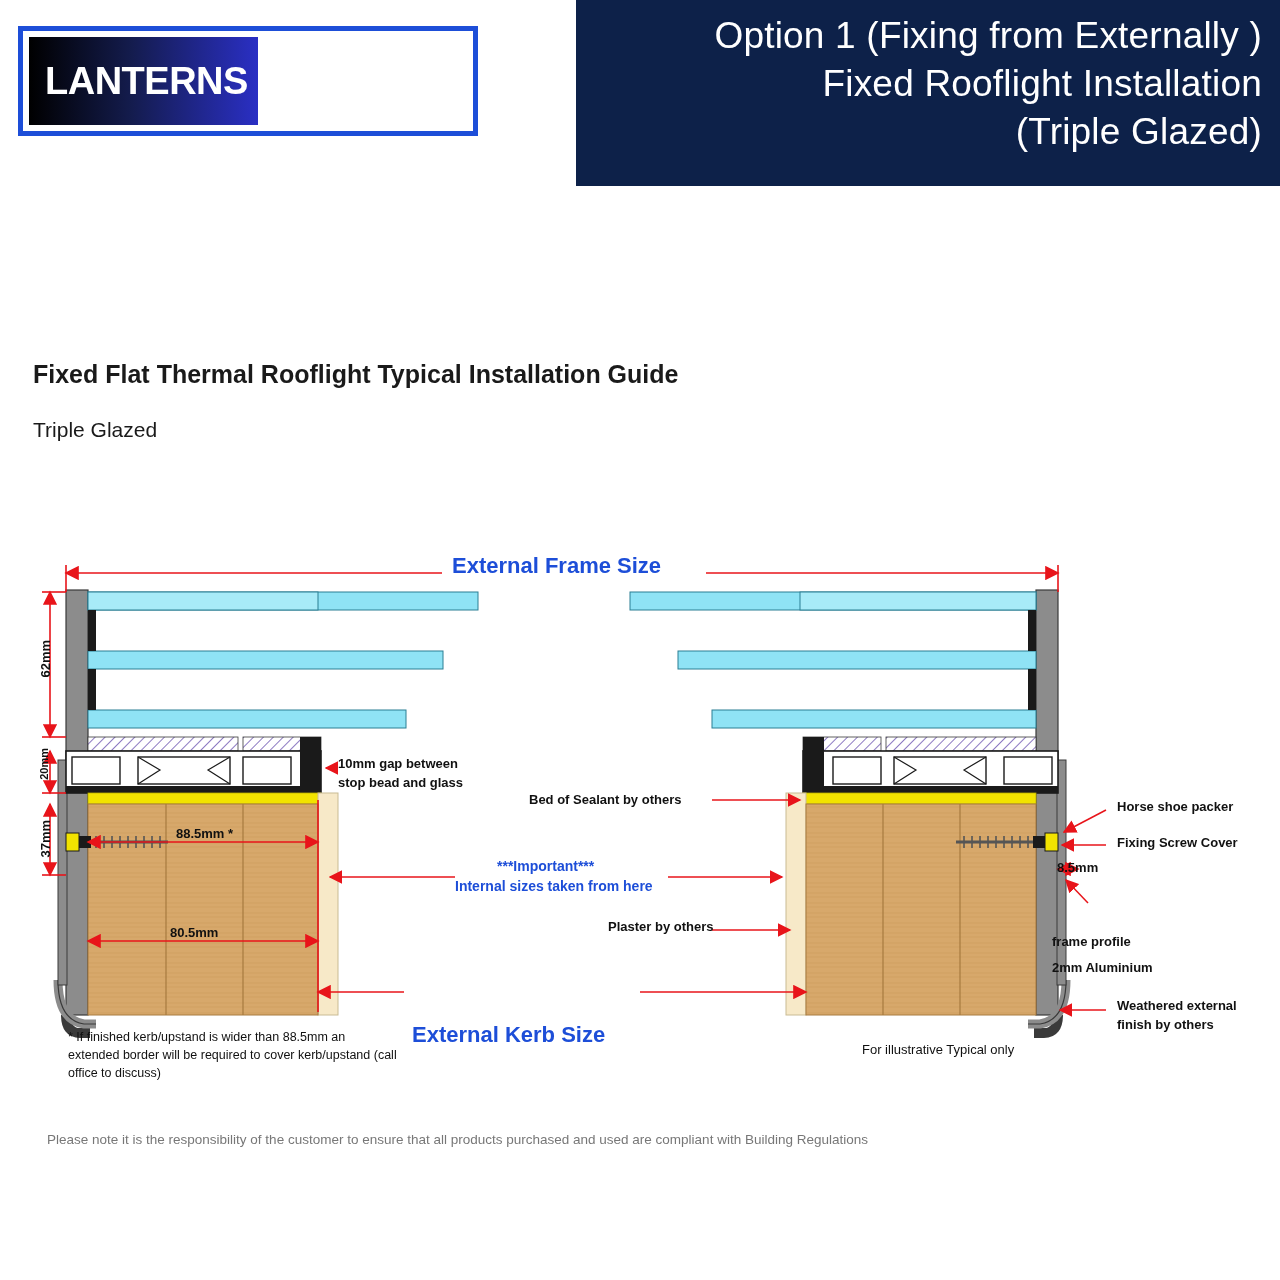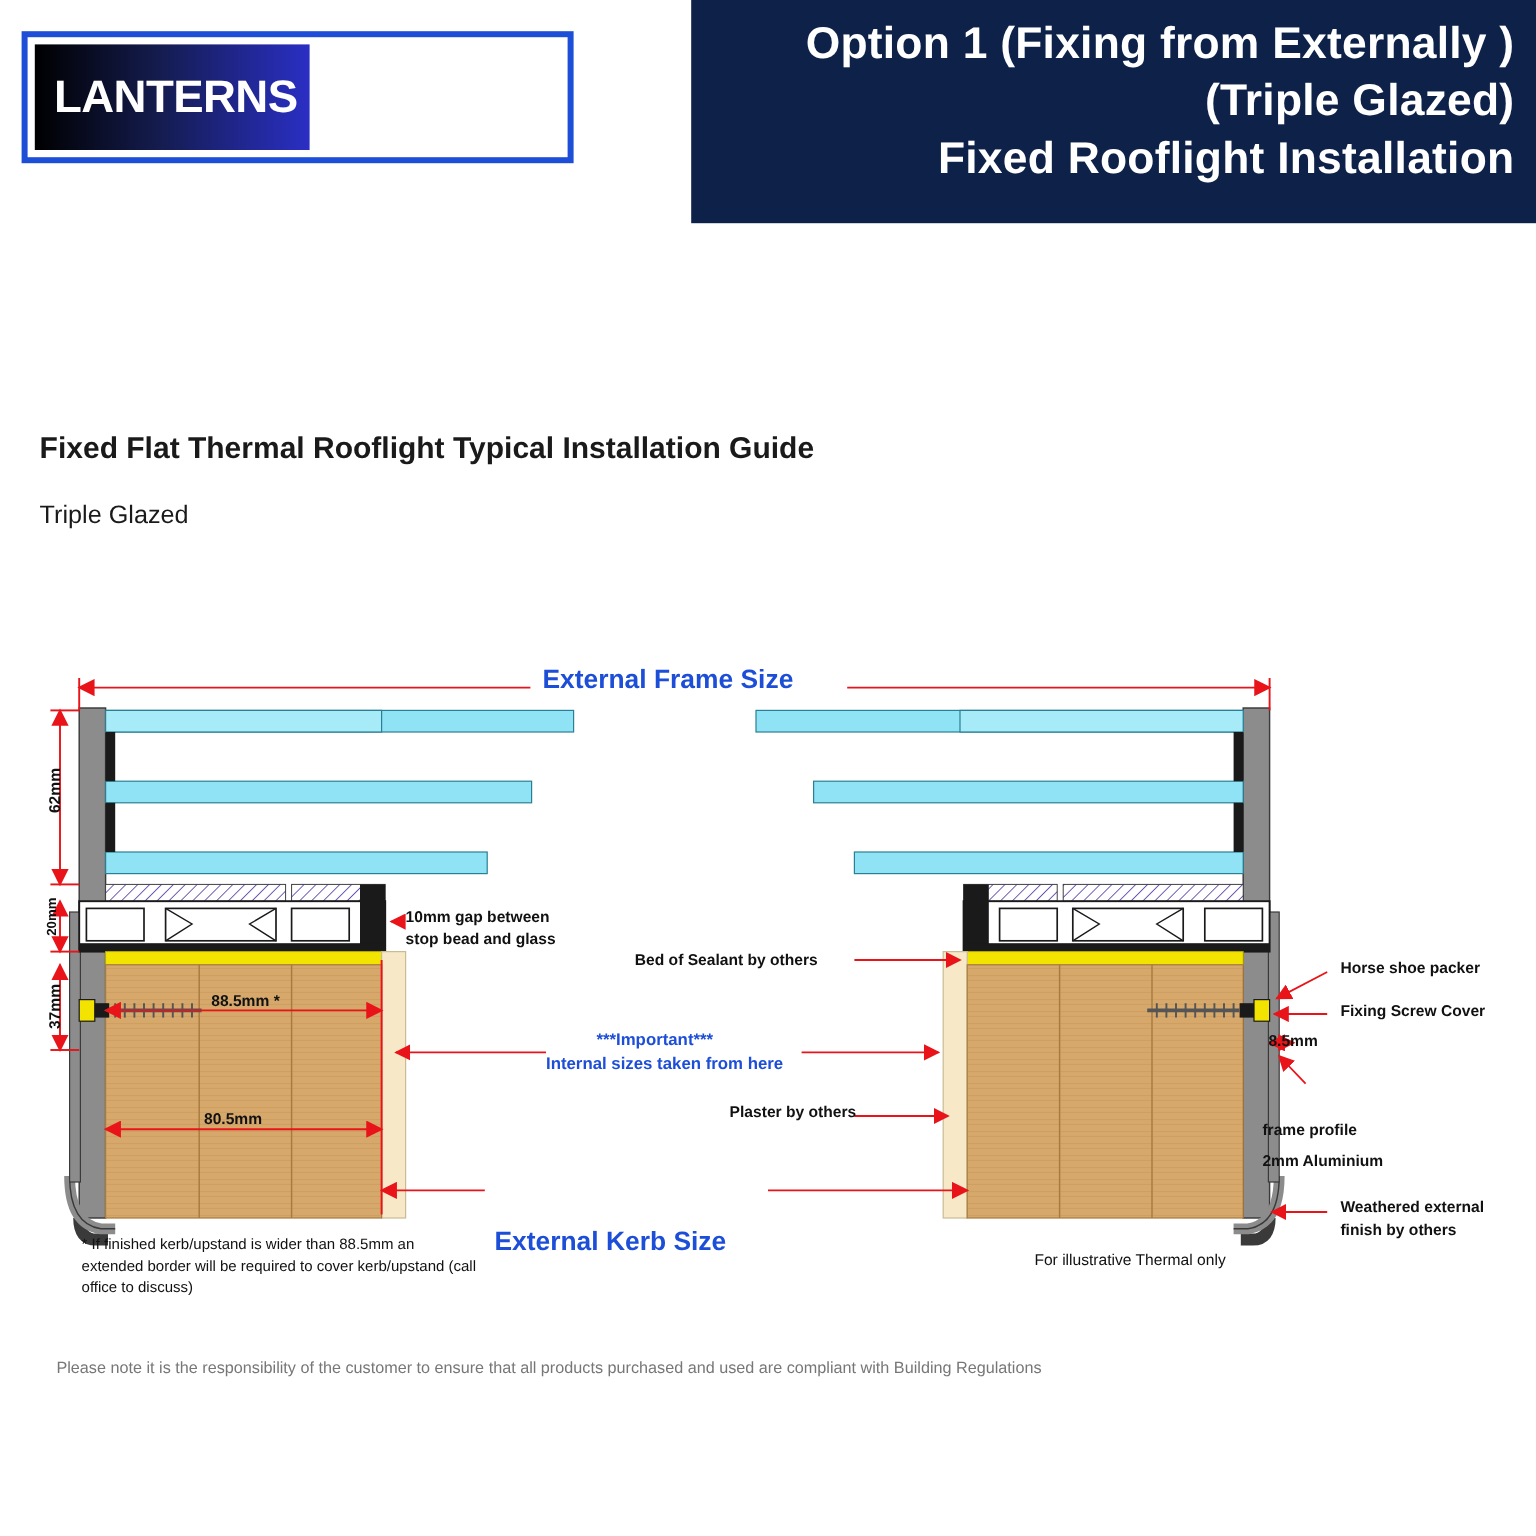--- a/index.html
+++ b/index.html
@@ -15,21 +15,21 @@
     position:absolute;left:576px;top:0;width:704px;height:186px;
     background:#0d2149;
     box-sizing:border-box;
     padding:12px 18px 0 0;
     text-align:right;
   }
   .header-bar .line{
     color:#ffffff;
     font-size:37px;
     line-height:48px;
-    font-weight:700;
+    font-weight:400;
     letter-spacing:0.2px;
     white-space:nowrap;
   }
   .logo-box{
     position:absolute;left:18px;top:26px;width:460px;height:110px;
     border:5px solid #1d4ed8;
     background:#ffffff;
     box-sizing:border-box;
   }
   .logo-inner{
@@ -88,22 +88,22 @@
 <div class="logo-box">
   <div class="logo-inner">
     <div class="logo-left">
       <span>LANTERNS</span>
     </div>
   </div>
 </div>
 
 <div class="header-bar">
   <div class="line">Option 1 (Fixing from Externally )</div>
+  <div class="line">Fixed Rooflight Installation</div>
   <div class="line">(Triple Glazed)</div>
-  <div class="line">Fixed Rooflight Installation</div>
 </div>
 
 <div class="guide-title">Fixed Flat Thermal Rooflight Typical Installation Guide</div>
 <div class="guide-sub">Triple Glazed</div>
 
 <svg class="stage" width="1280" height="1280" viewBox="0 0 1280 1280">
 
   <defs>
     <pattern id="timberPat" width="10" height="10" patternUnits="userSpaceOnUse">
       <rect width="10" height="10" fill="#d7a86b"></rect>
@@ -286,14 +286,14 @@
 <div class="lbl bold" style="left:584px;top:919px;padding-left:24px;">Plaster by others</div>
 
 <div class="lbl bold" style="left:1117px;top:799px;">Horse shoe packer</div>
 <div class="lbl bold" style="left:1117px;top:835px;">Fixing Screw Cover</div>
 <div class="lbl bold" style="left:1052px;top:960px;text-align:center;">2mm Aluminium</div>
 <div class="lbl bold" style="left:1052px;top:934px;text-align:right;">frame profile</div>
 <div class="lbl bold" style="left:1117px;top:998px;">Weathered external</div>
 <div class="lbl bold" style="left:1117px;top:1017px;">finish by others</div>
 
 <div class="footnote">* If finished kerb/upstand is wider than 88.5mm an extended border will be required to cover kerb/upstand (call office to discuss)</div>
-<div class="illus">For illustrative Thermal only</div>
+<div class="illus">For illustrative Typical only</div>
 <div class="disclaimer">Please note it is the responsibility of the customer to ensure that all products purchased and used are compliant with Building Regulations</div>
 
 </body></html>

